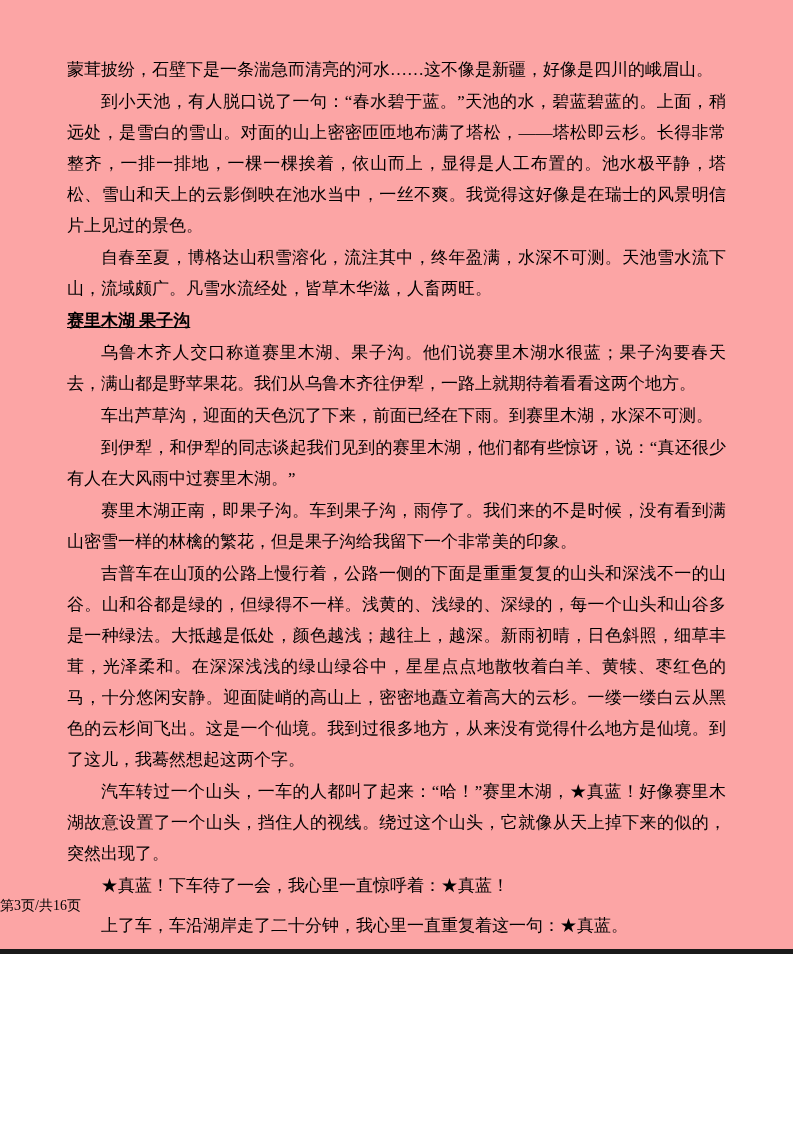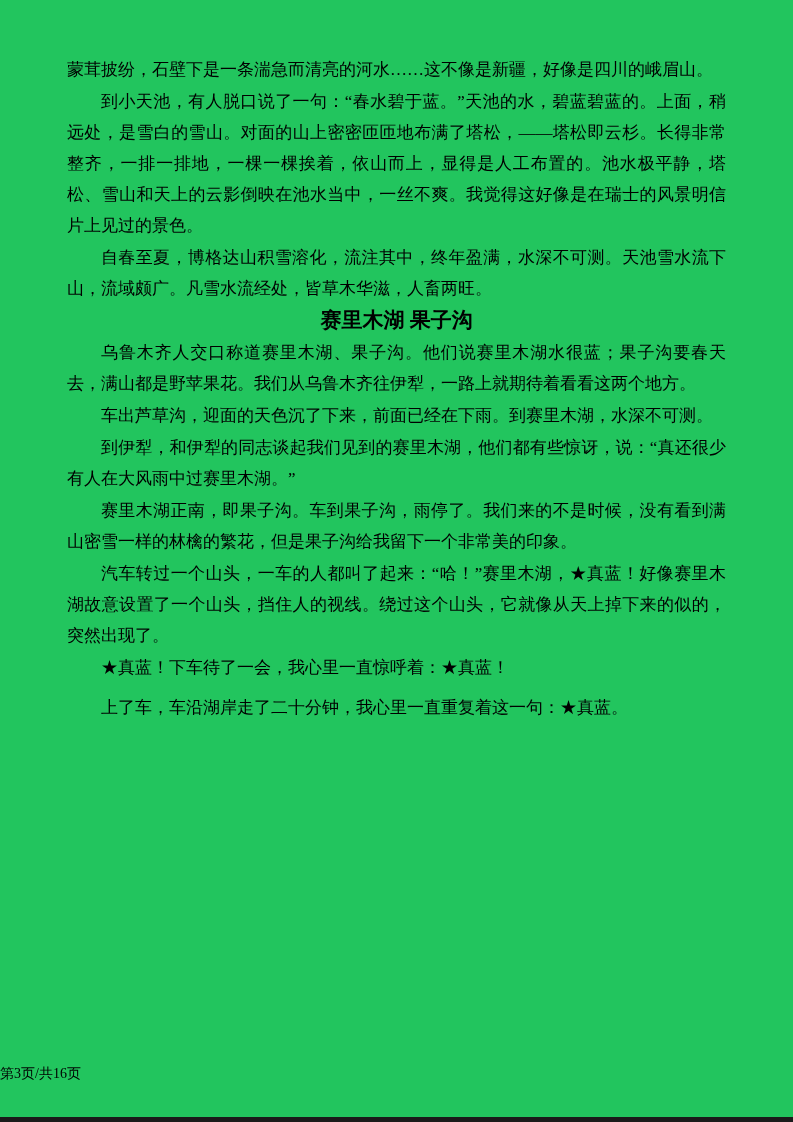--- a/index.html
+++ b/index.html
@@ -3,23 +3,23 @@
 <meta charset="utf-8">
 <style>
   html, body {
     margin: 0;
     padding: 0;
     background: #ffffff;
   }
   .page {
     position: relative;
     width: 793px;
-    height: 1122px;
+    height: 954px;
     margin: 0 auto;
-    background: #22c55e;
+    background: #fca5a5;
     overflow: hidden;
     box-sizing: border-box;
     font-family: "Liberation Serif", "DejaVu Serif", serif;
     color: #000000;
   }
   .content {
     position: absolute;
     top: 54px;
     left: 67px;
     right: 67px;
@@ -33,24 +33,25 @@
     word-break: break-all;
   }
   .para.no-indent {
     text-indent: 0;
   }
   .para.gap-above {
     margin-top: 9px;
   }
   .section-heading {
     margin: 0 0 1px 0;
-    font-size: 21px;
+    font-size: 17px;
     line-height: 31px;
     font-weight: bold;
-    text-align: center;
+    text-align: left;
+    text-decoration: underline;
   }
   .footer {
     position: absolute;
     bottom: 38px;
     left: 0;
     right: 0;
     text-align: left;
     font-size: 14px;
     line-height: 20px;
     color: #000000;
@@ -70,20 +71,21 @@
 <div class="page">
   <div class="content">
     <p class="para no-indent">蒙茸披纷，石壁下是一条湍急而清亮的河水……这不像是新疆，好像是四川的峨眉山。</p>
     <p class="para">到小天池，有人脱口说了一句：“春水碧于蓝。”天池的水，碧蓝碧蓝的。上面，稍远处，是雪白的雪山。对面的山上密密匝匝地布满了塔松，——塔松即云杉。长得非常整齐，一排一排地，一棵一棵挨着，依山而上，显得是人工布置的。池水极平静，塔松、雪山和天上的云影倒映在池水当中，一丝不爽。我觉得这好像是在瑞士的风景明信片上见过的景色。</p>
     <p class="para">自春至夏，博格达山积雪溶化，流注其中，终年盈满，水深不可测。天池雪水流下山，流域颇广。凡雪水流经处，皆草木华滋，人畜两旺。</p>
     <h2 class="section-heading">赛里木湖 果子沟</h2>
     <p class="para">乌鲁木齐人交口称道赛里木湖、果子沟。他们说赛里木湖水很蓝；果子沟要春天去，满山都是野苹果花。我们从乌鲁木齐往伊犁，一路上就期待着看看这两个地方。</p>
     <p class="para">车出芦草沟，迎面的天色沉了下来，前面已经在下雨。到赛里木湖，水深不可测。</p>
     <p class="para">到伊犁，和伊犁的同志谈起我们见到的赛里木湖，他们都有些惊讶，说：“真还很少有人在大风雨中过赛里木湖。”</p>
     <p class="para">赛里木湖正南，即果子沟。车到果子沟，雨停了。我们来的不是时候，没有看到满山密雪一样的林檎的繁花，但是果子沟给我留下一个非常美的印象。</p>
+    <p class="para">吉普车在山顶的公路上慢行着，公路一侧的下面是重重复复的山头和深浅不一的山谷。山和谷都是绿的，但绿得不一样。浅黄的、浅绿的、深绿的，每一个山头和山谷多是一种绿法。大抵越是低处，颜色越浅；越往上，越深。新雨初晴，日色斜照，细草丰茸，光泽柔和。在深深浅浅的绿山绿谷中，星星点点地散牧着白羊、黄犊、枣红色的马，十分悠闲安静。迎面陡峭的高山上，密密地矗立着高大的云杉。一缕一缕白云从黑色的云杉间飞出。这是一个仙境。我到过很多地方，从来没有觉得什么地方是仙境。到了这儿，我蓦然想起这两个字。</p>
     <p class="para">汽车转过一个山头，一车的人都叫了起来：“哈！”赛里木湖，★真蓝！好像赛里木湖故意设置了一个山头，挡住人的视线。绕过这个山头，它就像从天上掉下来的似的，突然出现了。</p>
     <p class="para">★真蓝！下车待了一会，我心里一直惊呼着：★真蓝！</p>
     <p class="para gap-above">上了车，车沿湖岸走了二十分钟，我心里一直重复着这一句：★真蓝。</p>
   </div>
   <div class="footer">
     <span>第3页/共16页</span>
   </div>
   <div class="bottom-edge-bar"></div>
 </div>
 

